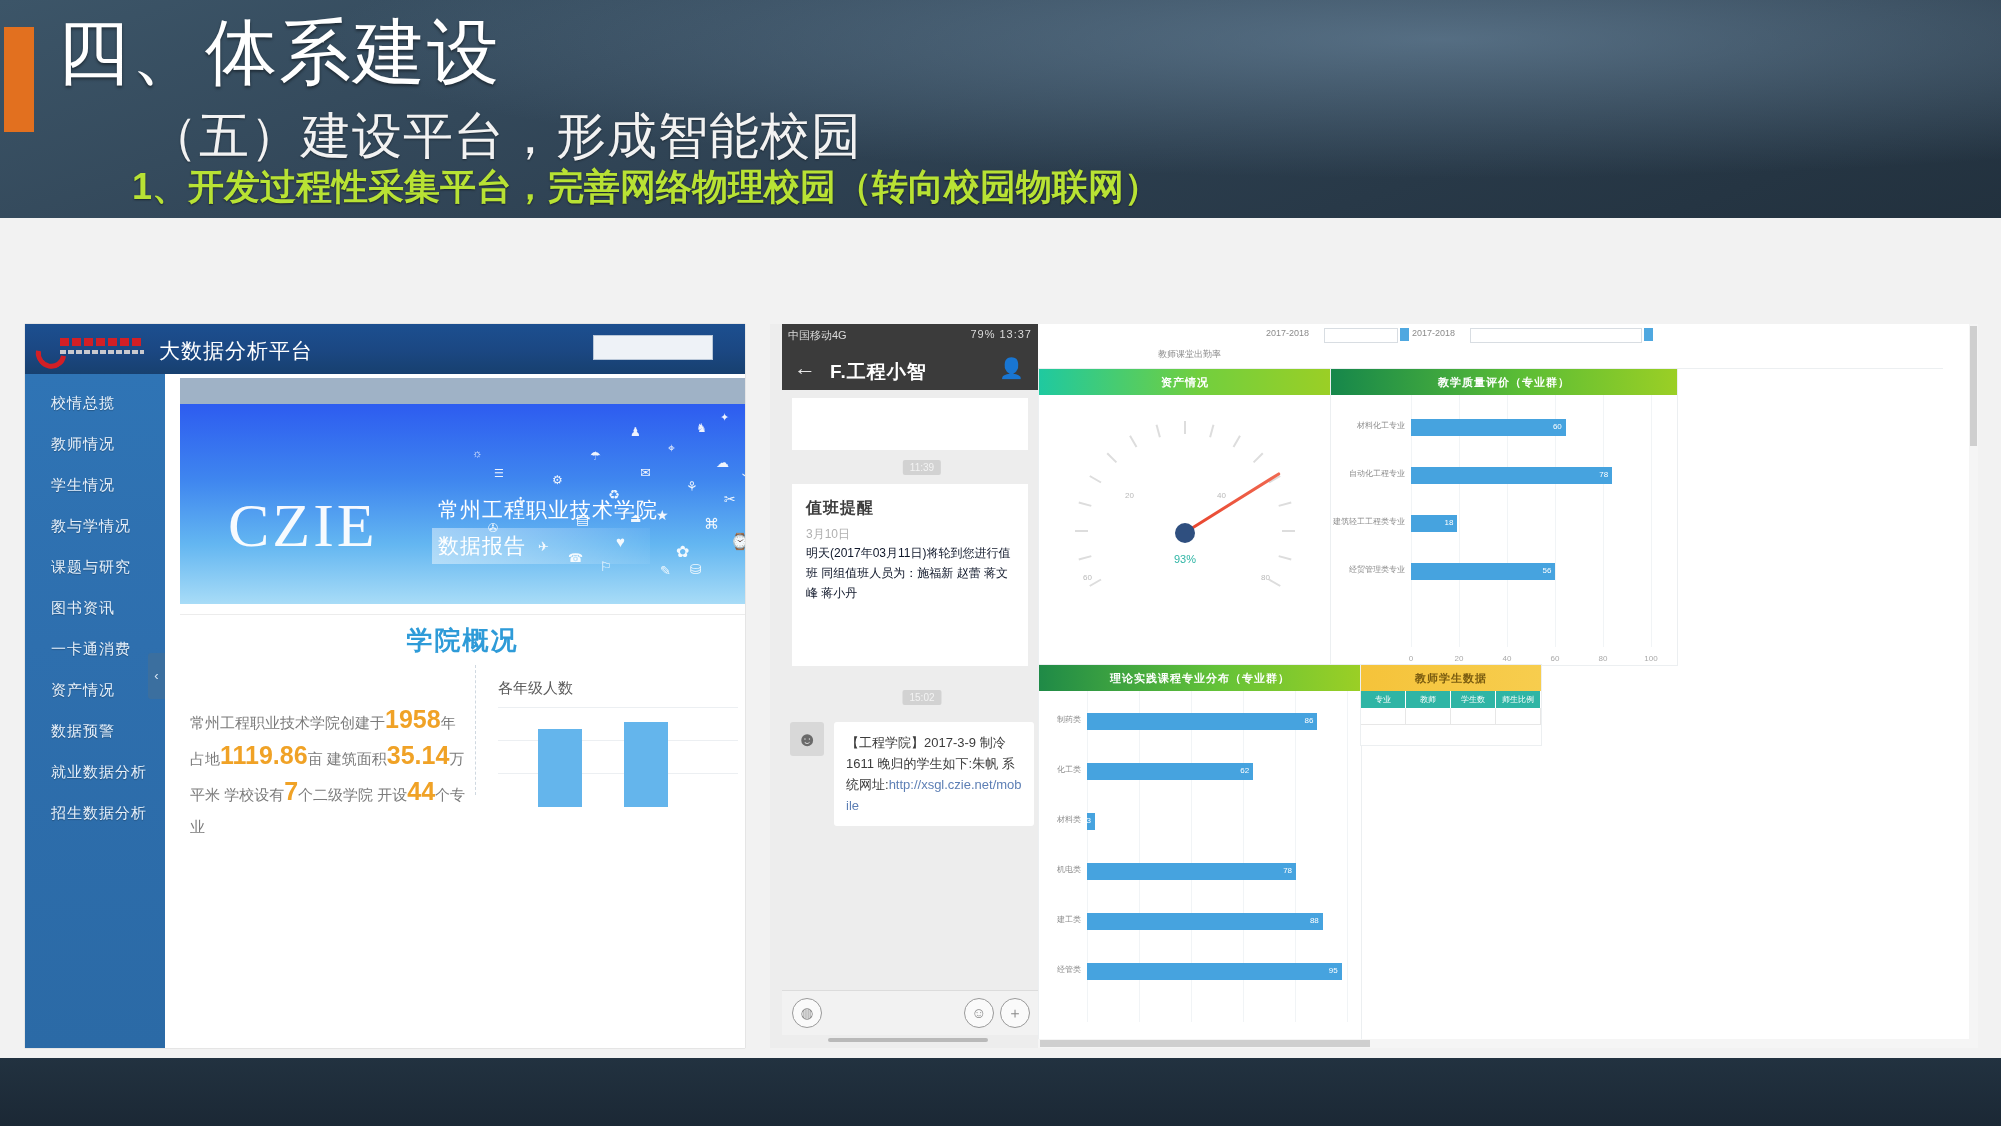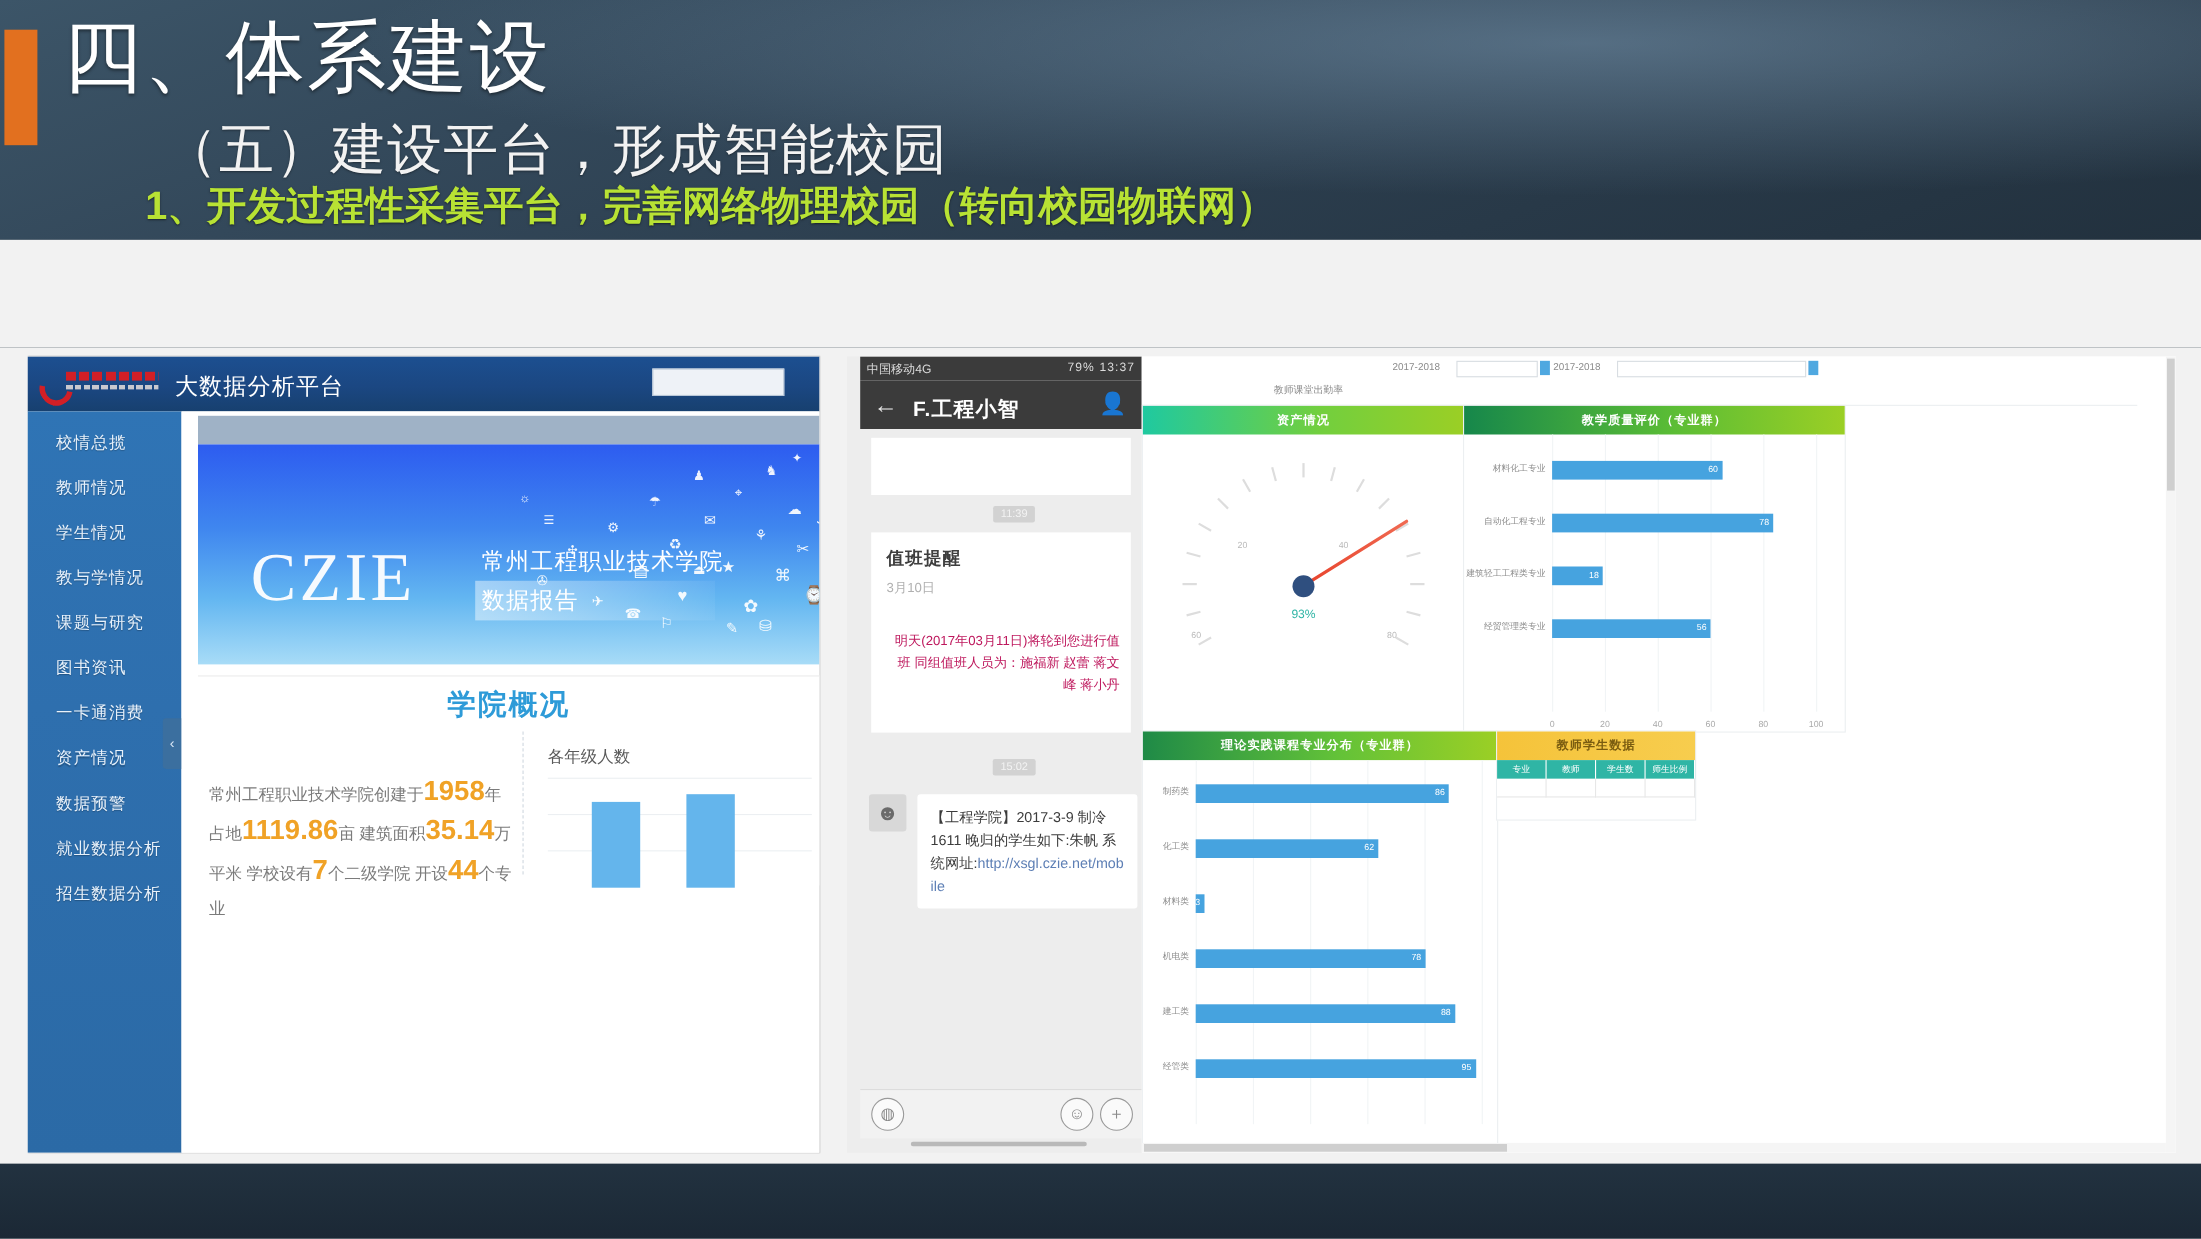--- a/index.html
+++ b/index.html
@@ -183,21 +183,21 @@
     position:absolute;left:50%;transform:translateX(-50%);
     background:#d2d2d2;color:#f3f3f3;font-size:10px;padding:2px 7px;border-radius:2px;margin-left:12px;
   }
   .p-ts1{top:70px;}
   .p-ts2{top:300px;}
   .p-card{
     position:absolute;left:10px;top:94px;width:236px;height:182px;background:#ffffff;
   }
   .p-card h4{margin:0;position:absolute;left:14px;top:14px;font-size:16px;color:#3e3e3e;font-weight:bold;letter-spacing:1px;}
   .p-card .date{position:absolute;left:14px;top:42px;font-size:12px;color:#b0b0b0;}
-  .p-card .body{position:absolute;left:14px;top:88px;width:212px;font-size:12px;color:#be185d;line-height:20px;text-align:right;}
+  .p-card .body{position:absolute;left:14px;top:59px;width:212px;font-size:12px;color:#0f172a;line-height:20px;}
   .p-msg-row{position:absolute;left:8px;top:332px;width:248px;}
   .p-avatar{
     position:absolute;left:0;top:0;width:34px;height:34px;border-radius:3px;
     background:#d8d8d8;color:#6a6a6a;font-size:20px;text-align:center;line-height:34px;
   }
   .p-bubble{
     position:absolute;left:44px;top:0;width:176px;background:#ffffff;
     padding:10px 12px;font-size:13px;line-height:21px;color:#3c3c3c;border-radius:3px;
   }
   .p-bubble .lnk{color:#5d7fb5;word-break:break-all;}

